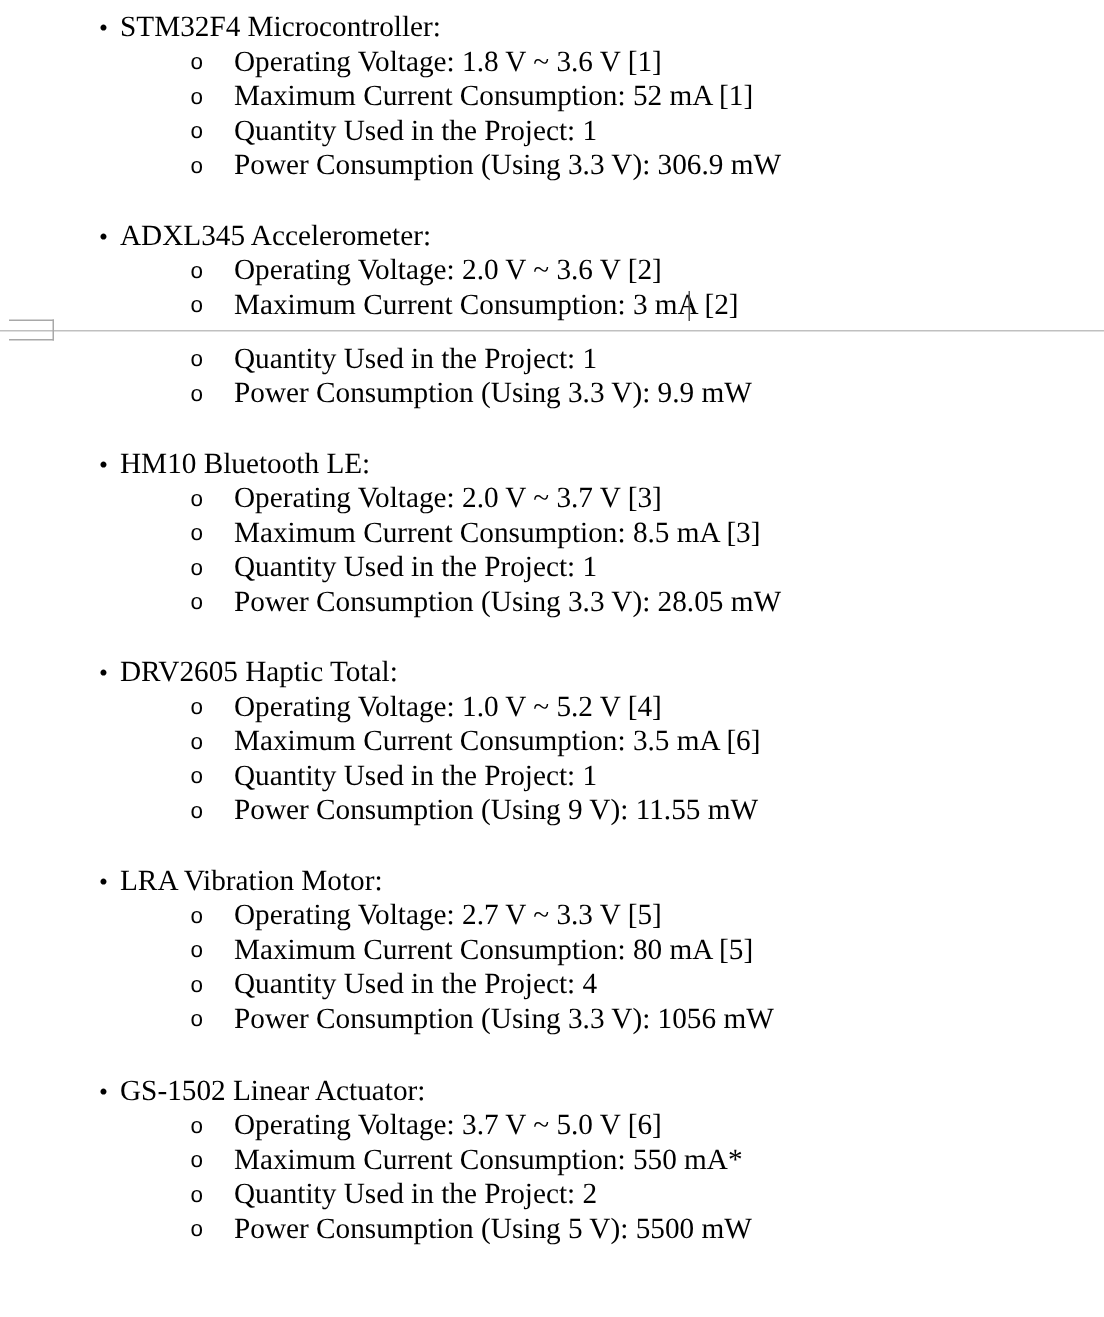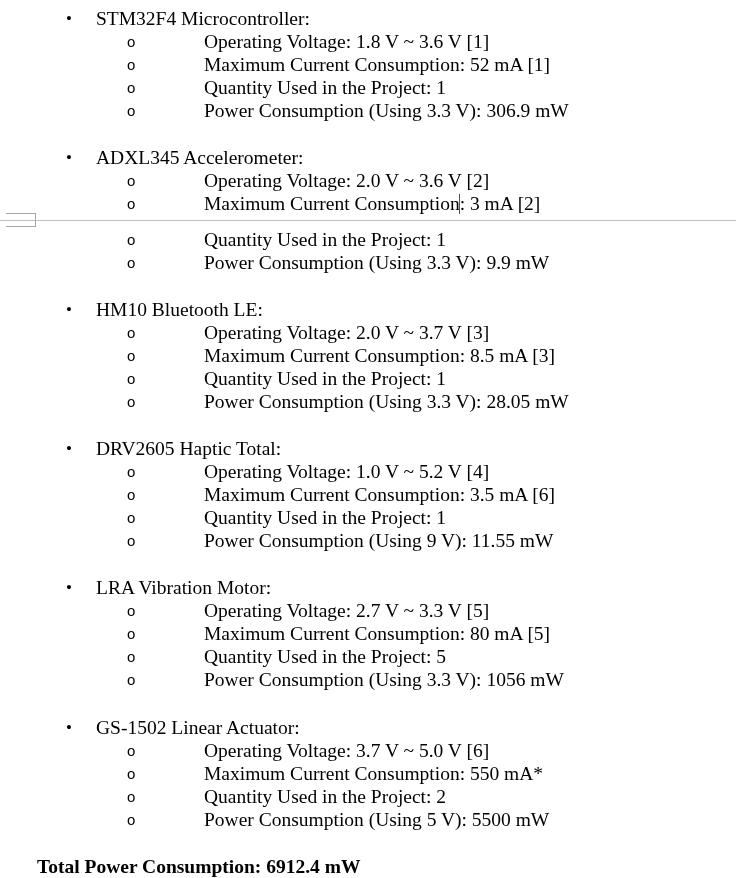--- a/index.html
+++ b/index.html
@@ -34,32 +34,31 @@
       line-height: 23px;
       white-space: nowrap;
     }
     .bullet {
       position: absolute;
       left: 66px;
       font-size: 17px;
     }
     .main-text {
       position: absolute;
-      left: 96px;
+      left: 80px;
     }
     .sub-bullet {
       position: absolute;
       left: 127px;
       font-family: "Liberation Sans", "DejaVu Sans", sans-serif;
       font-size: 15px;
     }
     .sub-text {
       position: absolute;
       left: 156px;
-      margin-left: 48px;
     }
     .page-break {
       position: absolute;
       left: 0;
       top: 220px;
       width: 736px;
       height: 1px;
       background: #c0c0c0;
     }
     .margin-marker {
@@ -199,21 +198,21 @@
     <div class="line" style="top:23px;">
       <span class="sub-bullet">o</span>
       <span class="sub-text">Operating Voltage: 2.7 V ~ 3.3 V [5]</span>
     </div>
     <div class="line" style="top:46px;">
       <span class="sub-bullet">o</span>
       <span class="sub-text">Maximum Current Consumption: 80 mA [5]</span>
     </div>
     <div class="line" style="top:69px;">
       <span class="sub-bullet">o</span>
-      <span class="sub-text">Quantity Used in the Project: 5</span>
+      <span class="sub-text">Quantity Used in the Project: 4</span>
     </div>
     <div class="line" style="top:92px;">
       <span class="sub-bullet">o</span>
       <span class="sub-text">Power Consumption (Using 3.3 V): 1056 mW</span>
     </div>
   </div>
 
   <div class="component" style="top:716px;">
     <div class="line" style="top:0;">
       <span class="bullet">•</span>
@@ -230,15 +229,14 @@
     <div class="line" style="top:69px;">
       <span class="sub-bullet">o</span>
       <span class="sub-text">Quantity Used in the Project: 2</span>
     </div>
     <div class="line" style="top:92px;">
       <span class="sub-bullet">o</span>
       <span class="sub-text">Power Consumption (Using 5 V): 5500 mW</span>
     </div>
   </div>
 
-  <div class="total">Total Power Consumption: 6912.4 mW</div>
 
 </div>
 
 </body></html>

